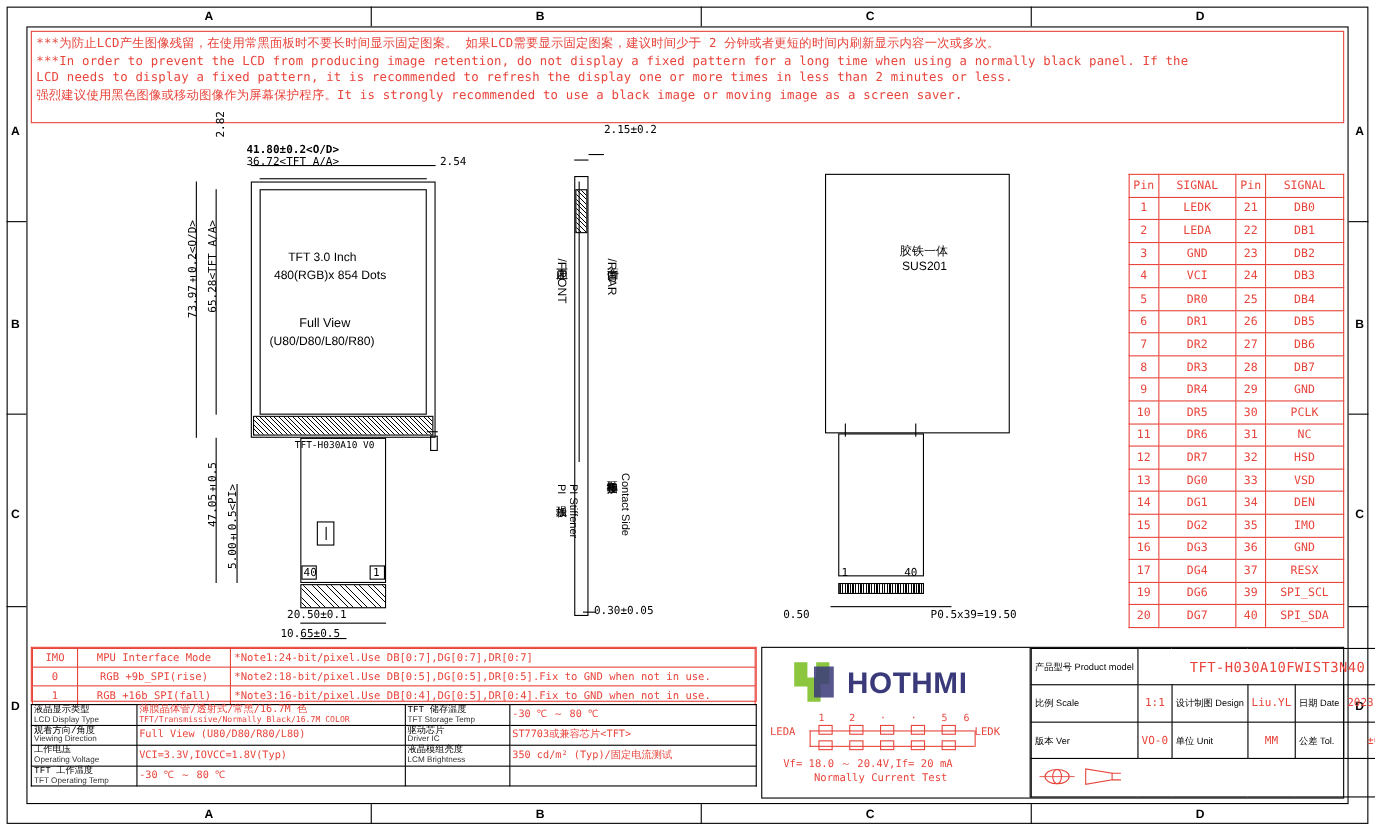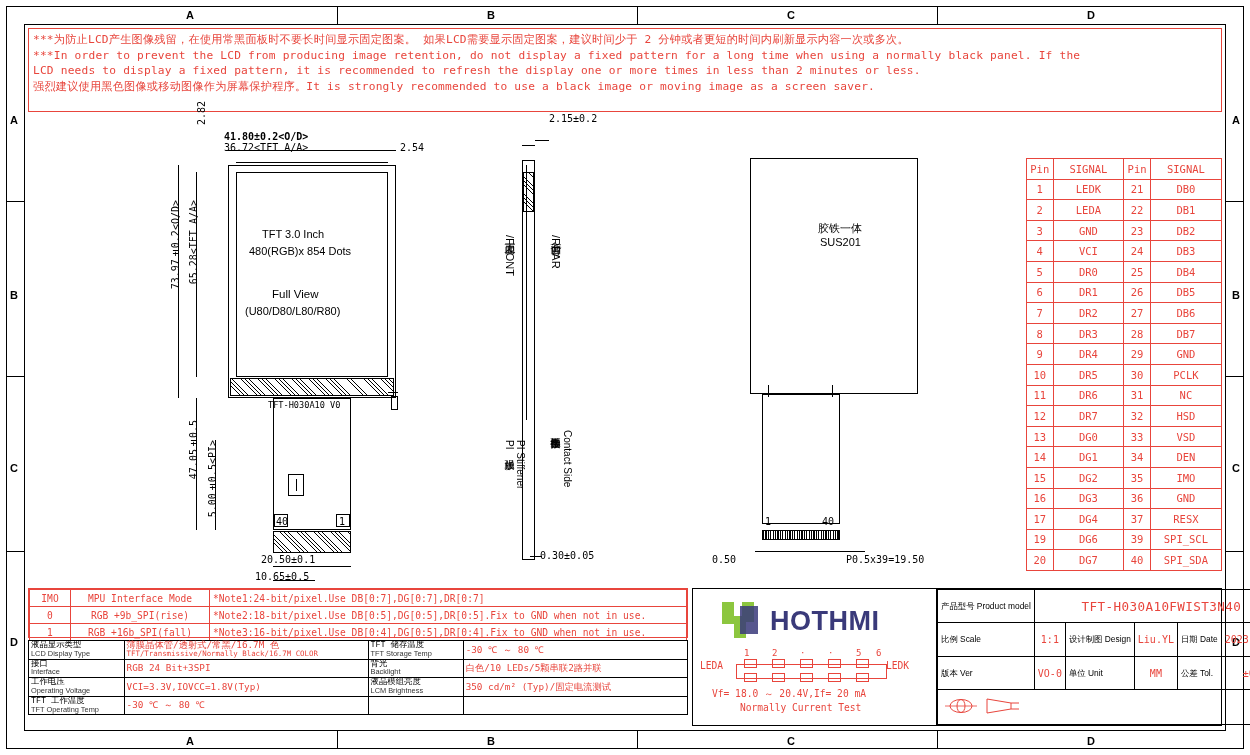--- a/index.html
+++ b/index.html
@@ -343,32 +343,32 @@
           <td class="lbl">
             <span class="cn">TFT 储存温度</span>
             <span class="en">TFT Storage Temp</span>
           </td>
           <td class="val" style="width: 224px;">
             <span style="display: block;">-30 ℃ ～ 80 ℃</span>
           </td>
         </tr>
         <tr>
           <td class="lbl">
-            <span class="cn">接口</span>
-            <span class="en">Interface</span>
+            <span class="cn">观看方向/角度</span>
+            <span class="en">Viewing Direction</span>
           </td>
           <td class="val" style="width: 242px;">
-            <span style="display: block;">RGB 24 Bit+3SPI</span>
-          </td>
-          <td class="lbl">
-            <span class="cn">背光</span>
-            <span class="en">Backlight</span>
+            <span style="display: block;">Full View (U80/D80/R80/L80)</span>
+          </td>
+          <td class="lbl">
+            <span class="cn">驱动芯片</span>
+            <span class="en">Driver IC</span>
           </td>
           <td class="val" style="width: 224px;">
-            <span style="display: block;">白色/10 LEDs/5颗串联2路并联</span>
+            <span style="display: block;">ST7703或兼容芯片&lt;TFT&gt;</span>
           </td>
         </tr>
         <tr>
           <td class="lbl">
             <span class="cn">工作电压</span>
             <span class="en">Operating Voltage</span>
           </td>
           <td class="val" style="width: 242px;">
             <span style="display: block;">VCI=3.3V,IOVCC=1.8V(Typ)</span>
           </td>

